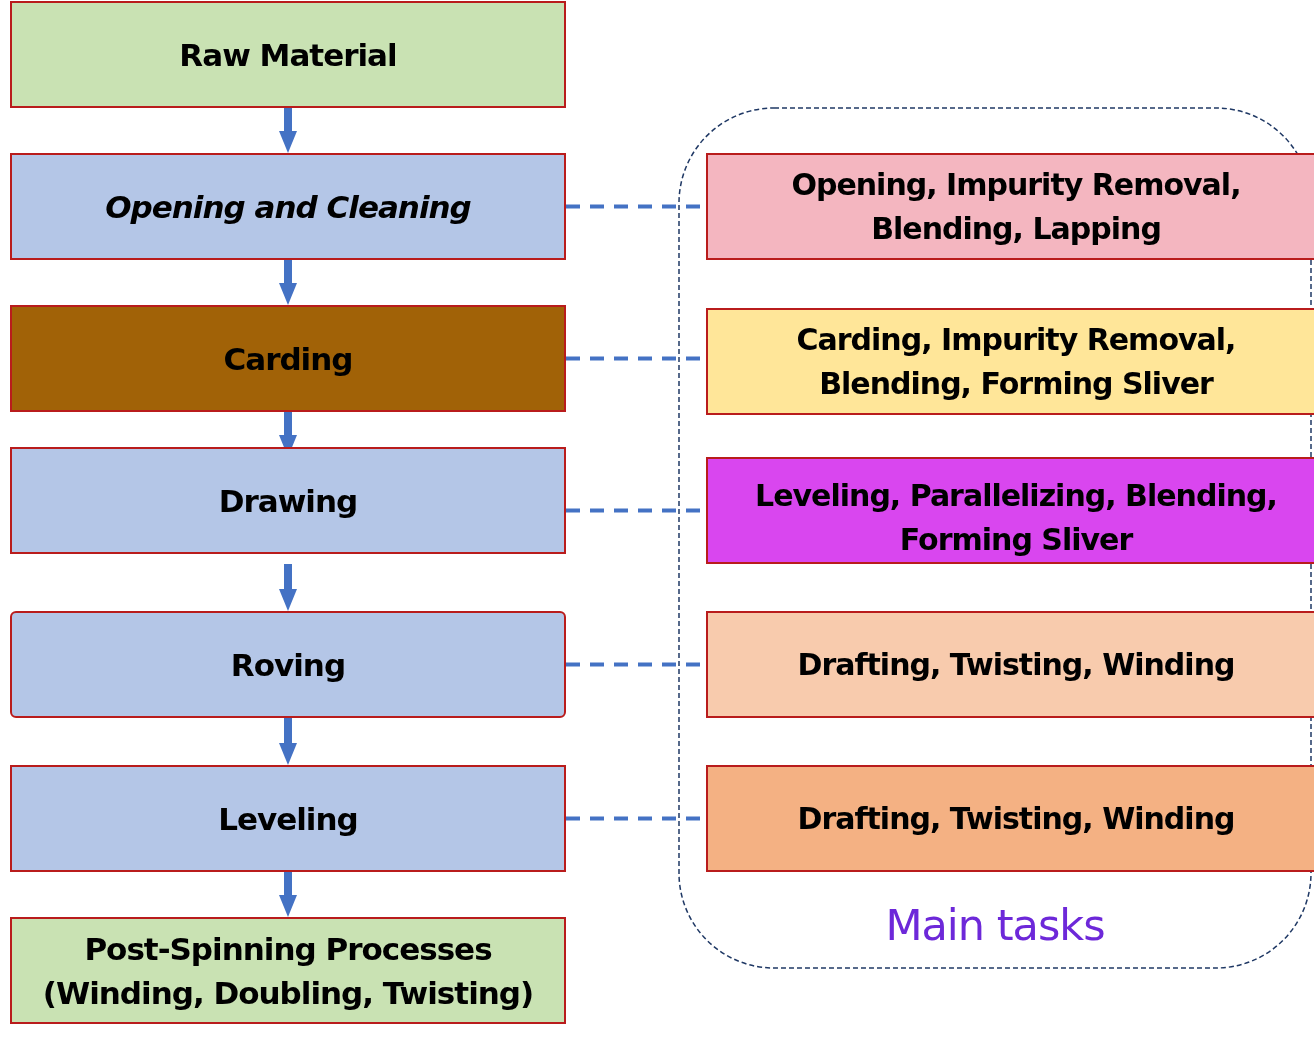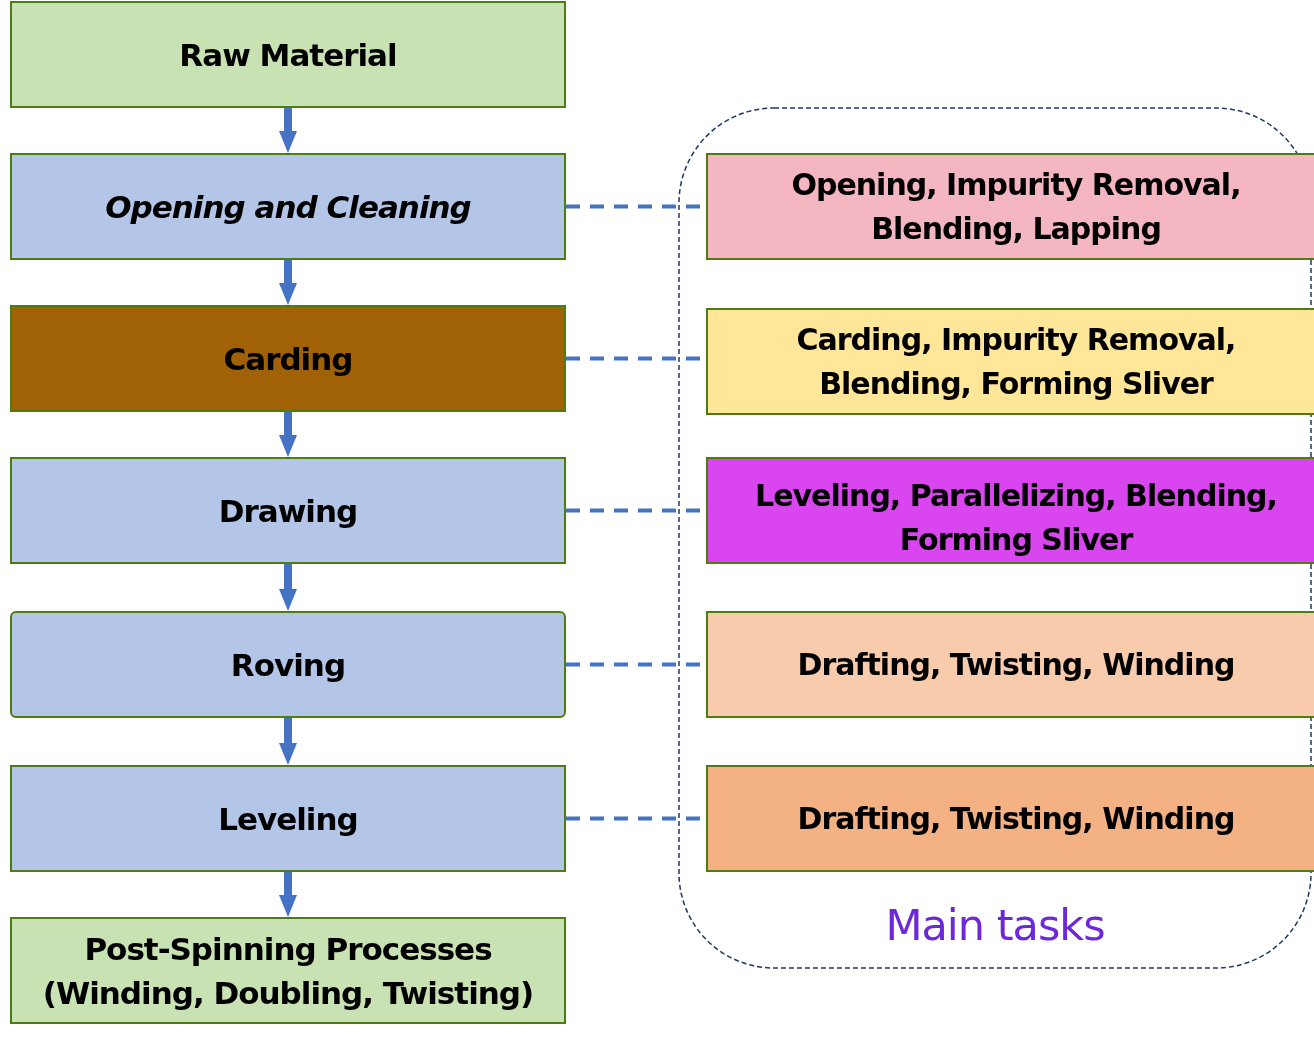--- a/index.html
+++ b/index.html
@@ -1,18 +1,18 @@
 <!DOCTYPE html>
 <html><head>
 <meta charset="utf-8">
 <style>
   html, body { margin: 0; padding: 0; background: #ffffff; }
   body { width: 1314px; height: 1040px; position: relative; overflow: hidden;
          font-family: "Liberation Sans", "DejaVu Sans", sans-serif; }
-  .box { position: absolute; box-sizing: border-box; border: 2px solid #4d7c0f;
+  .box { position: absolute; box-sizing: border-box; border: 2px solid #b91c1c;
          display: flex; align-items: center; justify-content: center; text-align: center;
          font-weight: bold; color: #000; font-size: 31px; line-height: 44px;
          font-family: "DejaVu Sans", sans-serif; letter-spacing: -1px; }
   .stage { left: 10px; width: 556px; height: 107px; }
   .task { left: 706px; width: 620px; height: 107px; font-size: 30px; }
   svg.overlay { position: absolute; left: 0; top: 0; }
   .main-label { position: absolute; left: 800px; top: 900px; width: 390px; text-align: center;
                 font-size: 43px; font-family: "DejaVu Sans", sans-serif; color: #6d28d9;
                 letter-spacing: -1px; }
 </style>
@@ -60,21 +60,21 @@
 <div id="stages">
     <div class="box stage" style="top: 1px; background: rgb(201, 226, 179);">
       <span>Raw Material</span>
     </div>
     <div class="box stage" style="top: 153px; background: rgb(180, 198, 231); font-style: italic;">
       <span>Opening and Cleaning</span>
     </div>
     <div class="box stage" style="top: 305px; background: #a16207;">
       <span>Carding</span>
     </div>
-    <div class="box stage" style="top: 457px; background: rgb(180, 198, 231);">
+    <div class="box stage" style="top: 447px; background: rgb(180, 198, 231);">
       <span>Drawing</span>
     </div>
     <div class="box stage" style="top: 611px; background: rgb(180, 198, 231); border-radius: 6px;">
       <span>Roving</span>
     </div>
     <div class="box stage" style="top: 765px; background: rgb(180, 198, 231);">
       <span>Leveling</span>
     </div>
     <div class="box stage" style="top: 917px; background: rgb(201, 226, 179);">
       <span style="padding: 0px 6px;">Post-Spinning Processes (Winding, Doubling, Twisting)</span>

